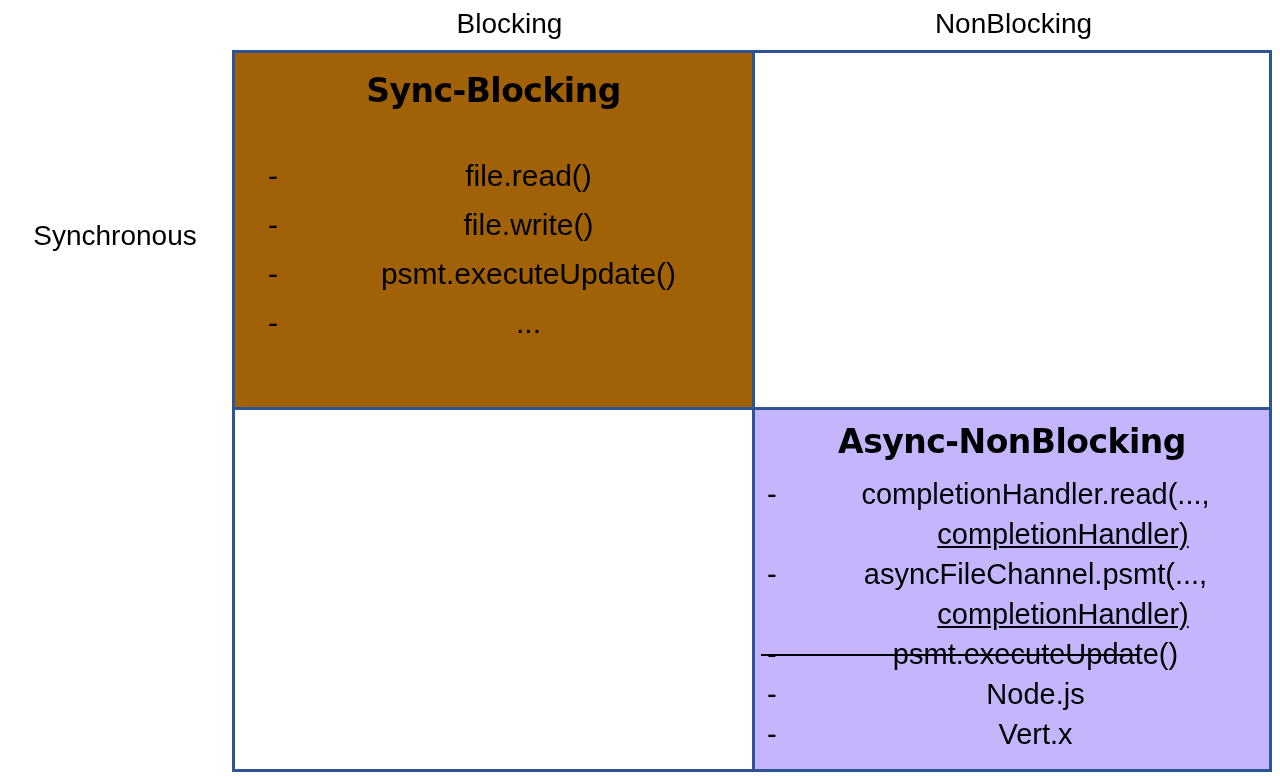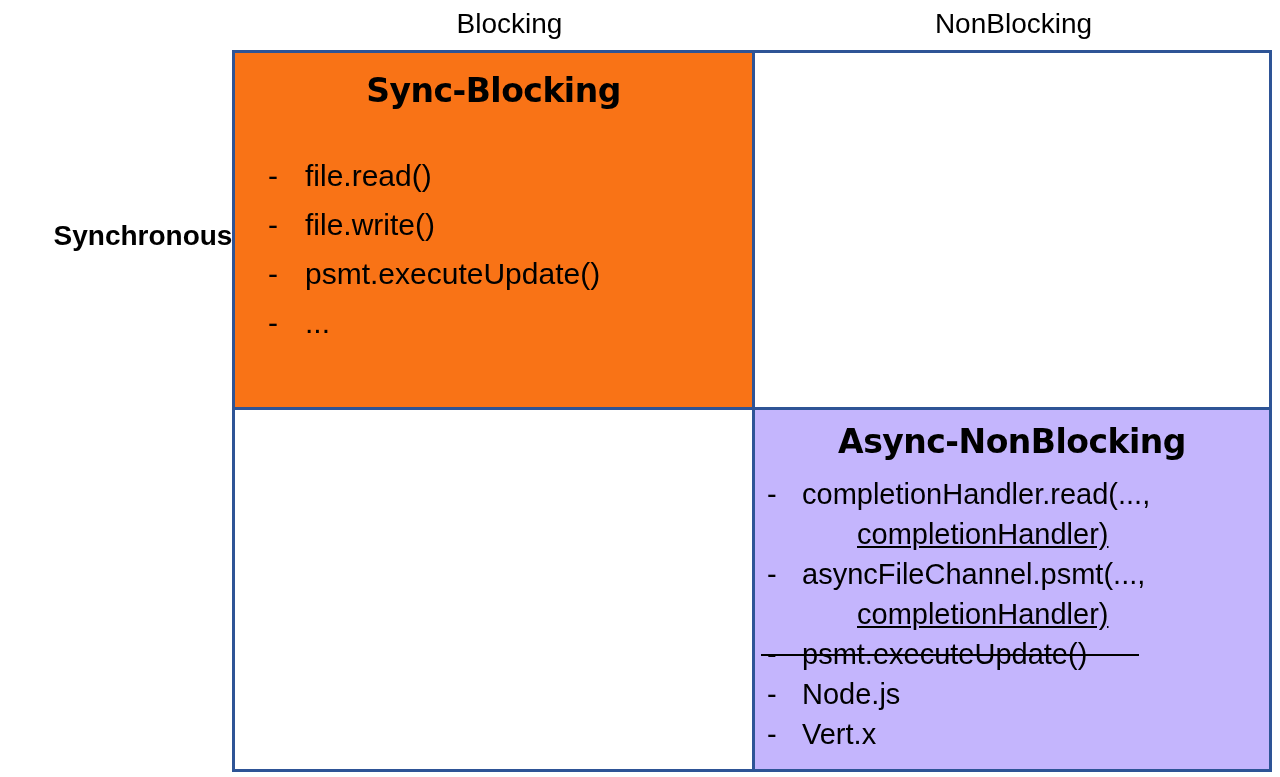--- a/index.html
+++ b/index.html
@@ -37,24 +37,23 @@
   .col-header.blocking   { left: 248px; width: 523px; }
   .col-header.nonblocking{ left: 755px; width: 517px; }
 
   
   .row-header {
     position: absolute;
     left: 0px;
     width: 230px;
     text-align: center;
     font-size: 28px;
-    font-weight: 700;
+    font-weight: 400;
     color: #000000;
     white-space: nowrap;
-    margin-left: 28px;
   }
   .row-header.sync  { top: 220px; }
   .row-header.async { top: 570px; }
 
   
   .grid {
     position: absolute;
     left: 232px;
     top: 50px;
     width: 1040px;
@@ -69,21 +68,21 @@
 
   .cell {
     position: relative;
     box-sizing: border-box;
     overflow: hidden;
   }
   .cell.r0c0 { border-right: 3px solid #2E5496; border-bottom: 3px solid #2E5496; }
   .cell.r0c1 { border-bottom: 3px solid #2E5496; }
   .cell.r1c0 { border-right: 3px solid #2E5496; }
 
-  .cell.filled-blue  { background: #f97316; }
+  .cell.filled-blue  { background: #a16207; }
   .cell.filled-green { background: #c4b5fd; }
   .cell.empty        { background: #ffffff; }
 
   
   .cell-title {
     text-align: center;
     font-family: "DejaVu Sans", sans-serif;
     font-weight: bold;
     color: #000000;
     letter-spacing: -0.5px;
@@ -110,20 +109,21 @@
     align-items: flex-start;
     font-weight: 400;
     color: #000000;
   }
   .bullets li .dash {
     flex: 0 0 auto;
     text-align: left;
   }
   .bullets li .txt {
     flex: 1 1 auto;
+    text-align: center;
   }
 
   
   .r0c0 .bullets {
     margin-top: 38px;
     padding-left: 33px;
     font-size: 30px;
   }
   .r0c0 .bullets li { line-height: 49px; }
   .r0c0 .bullets li .dash { width: 37px; }

